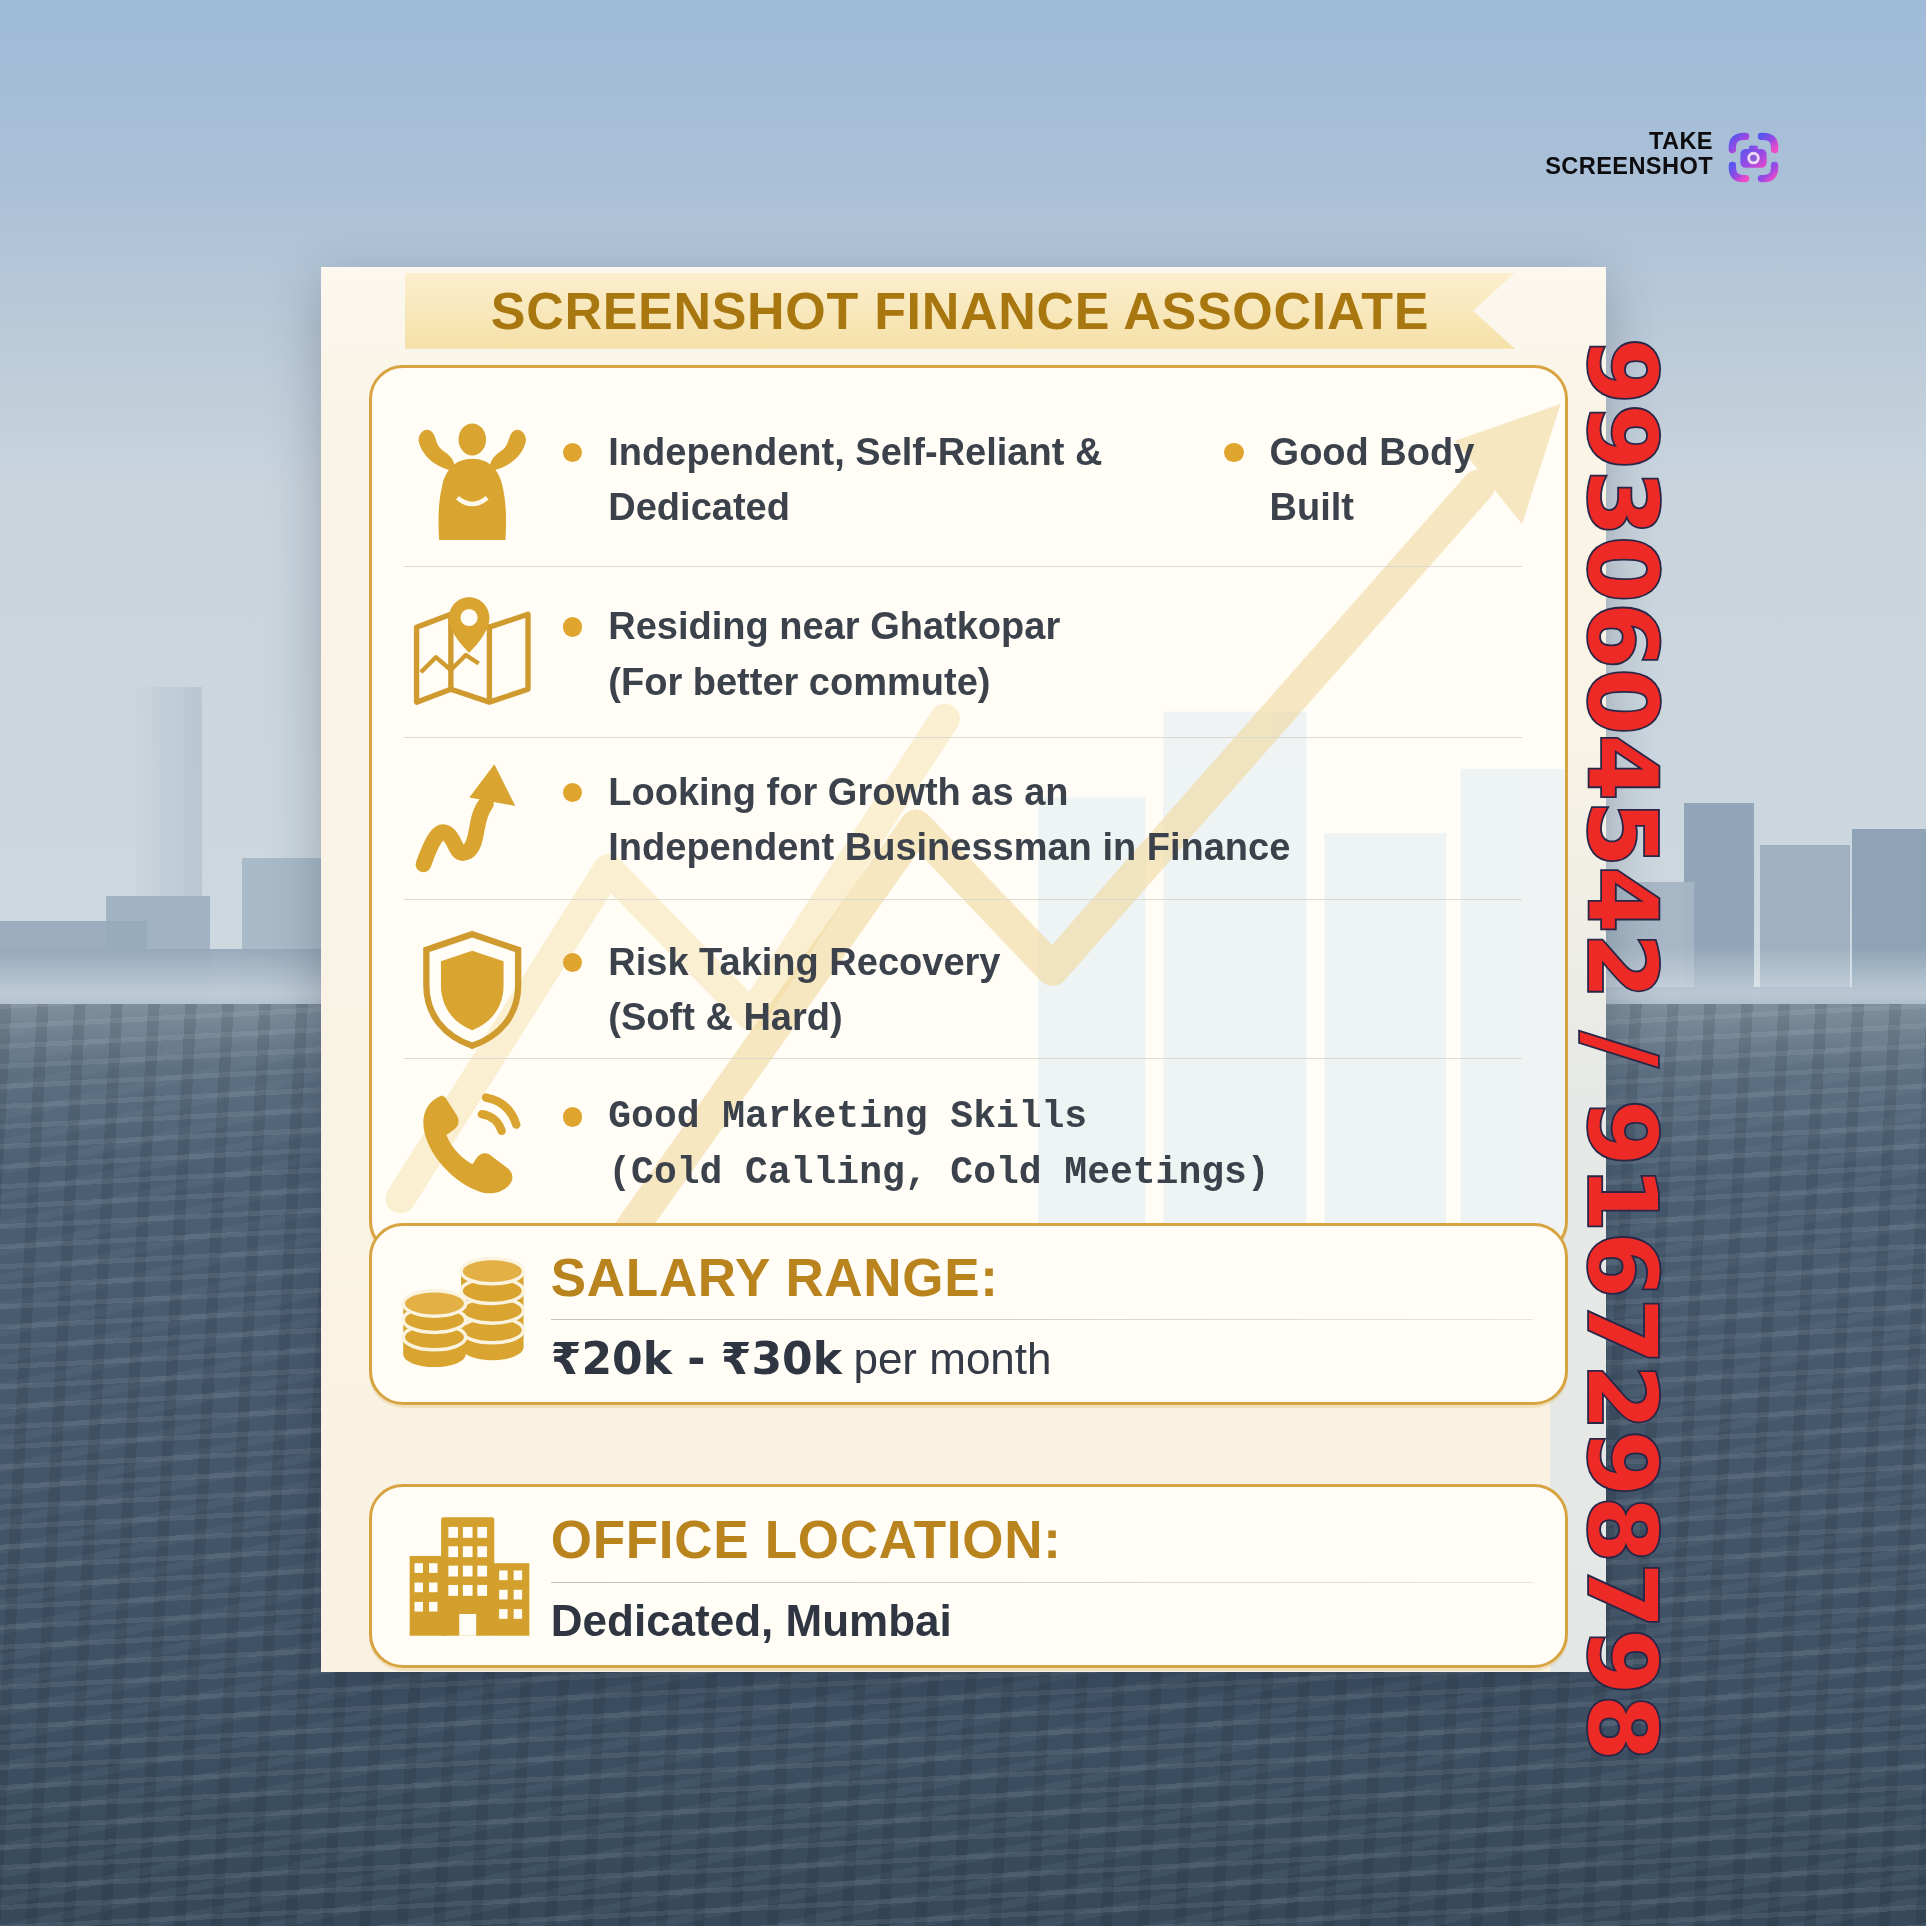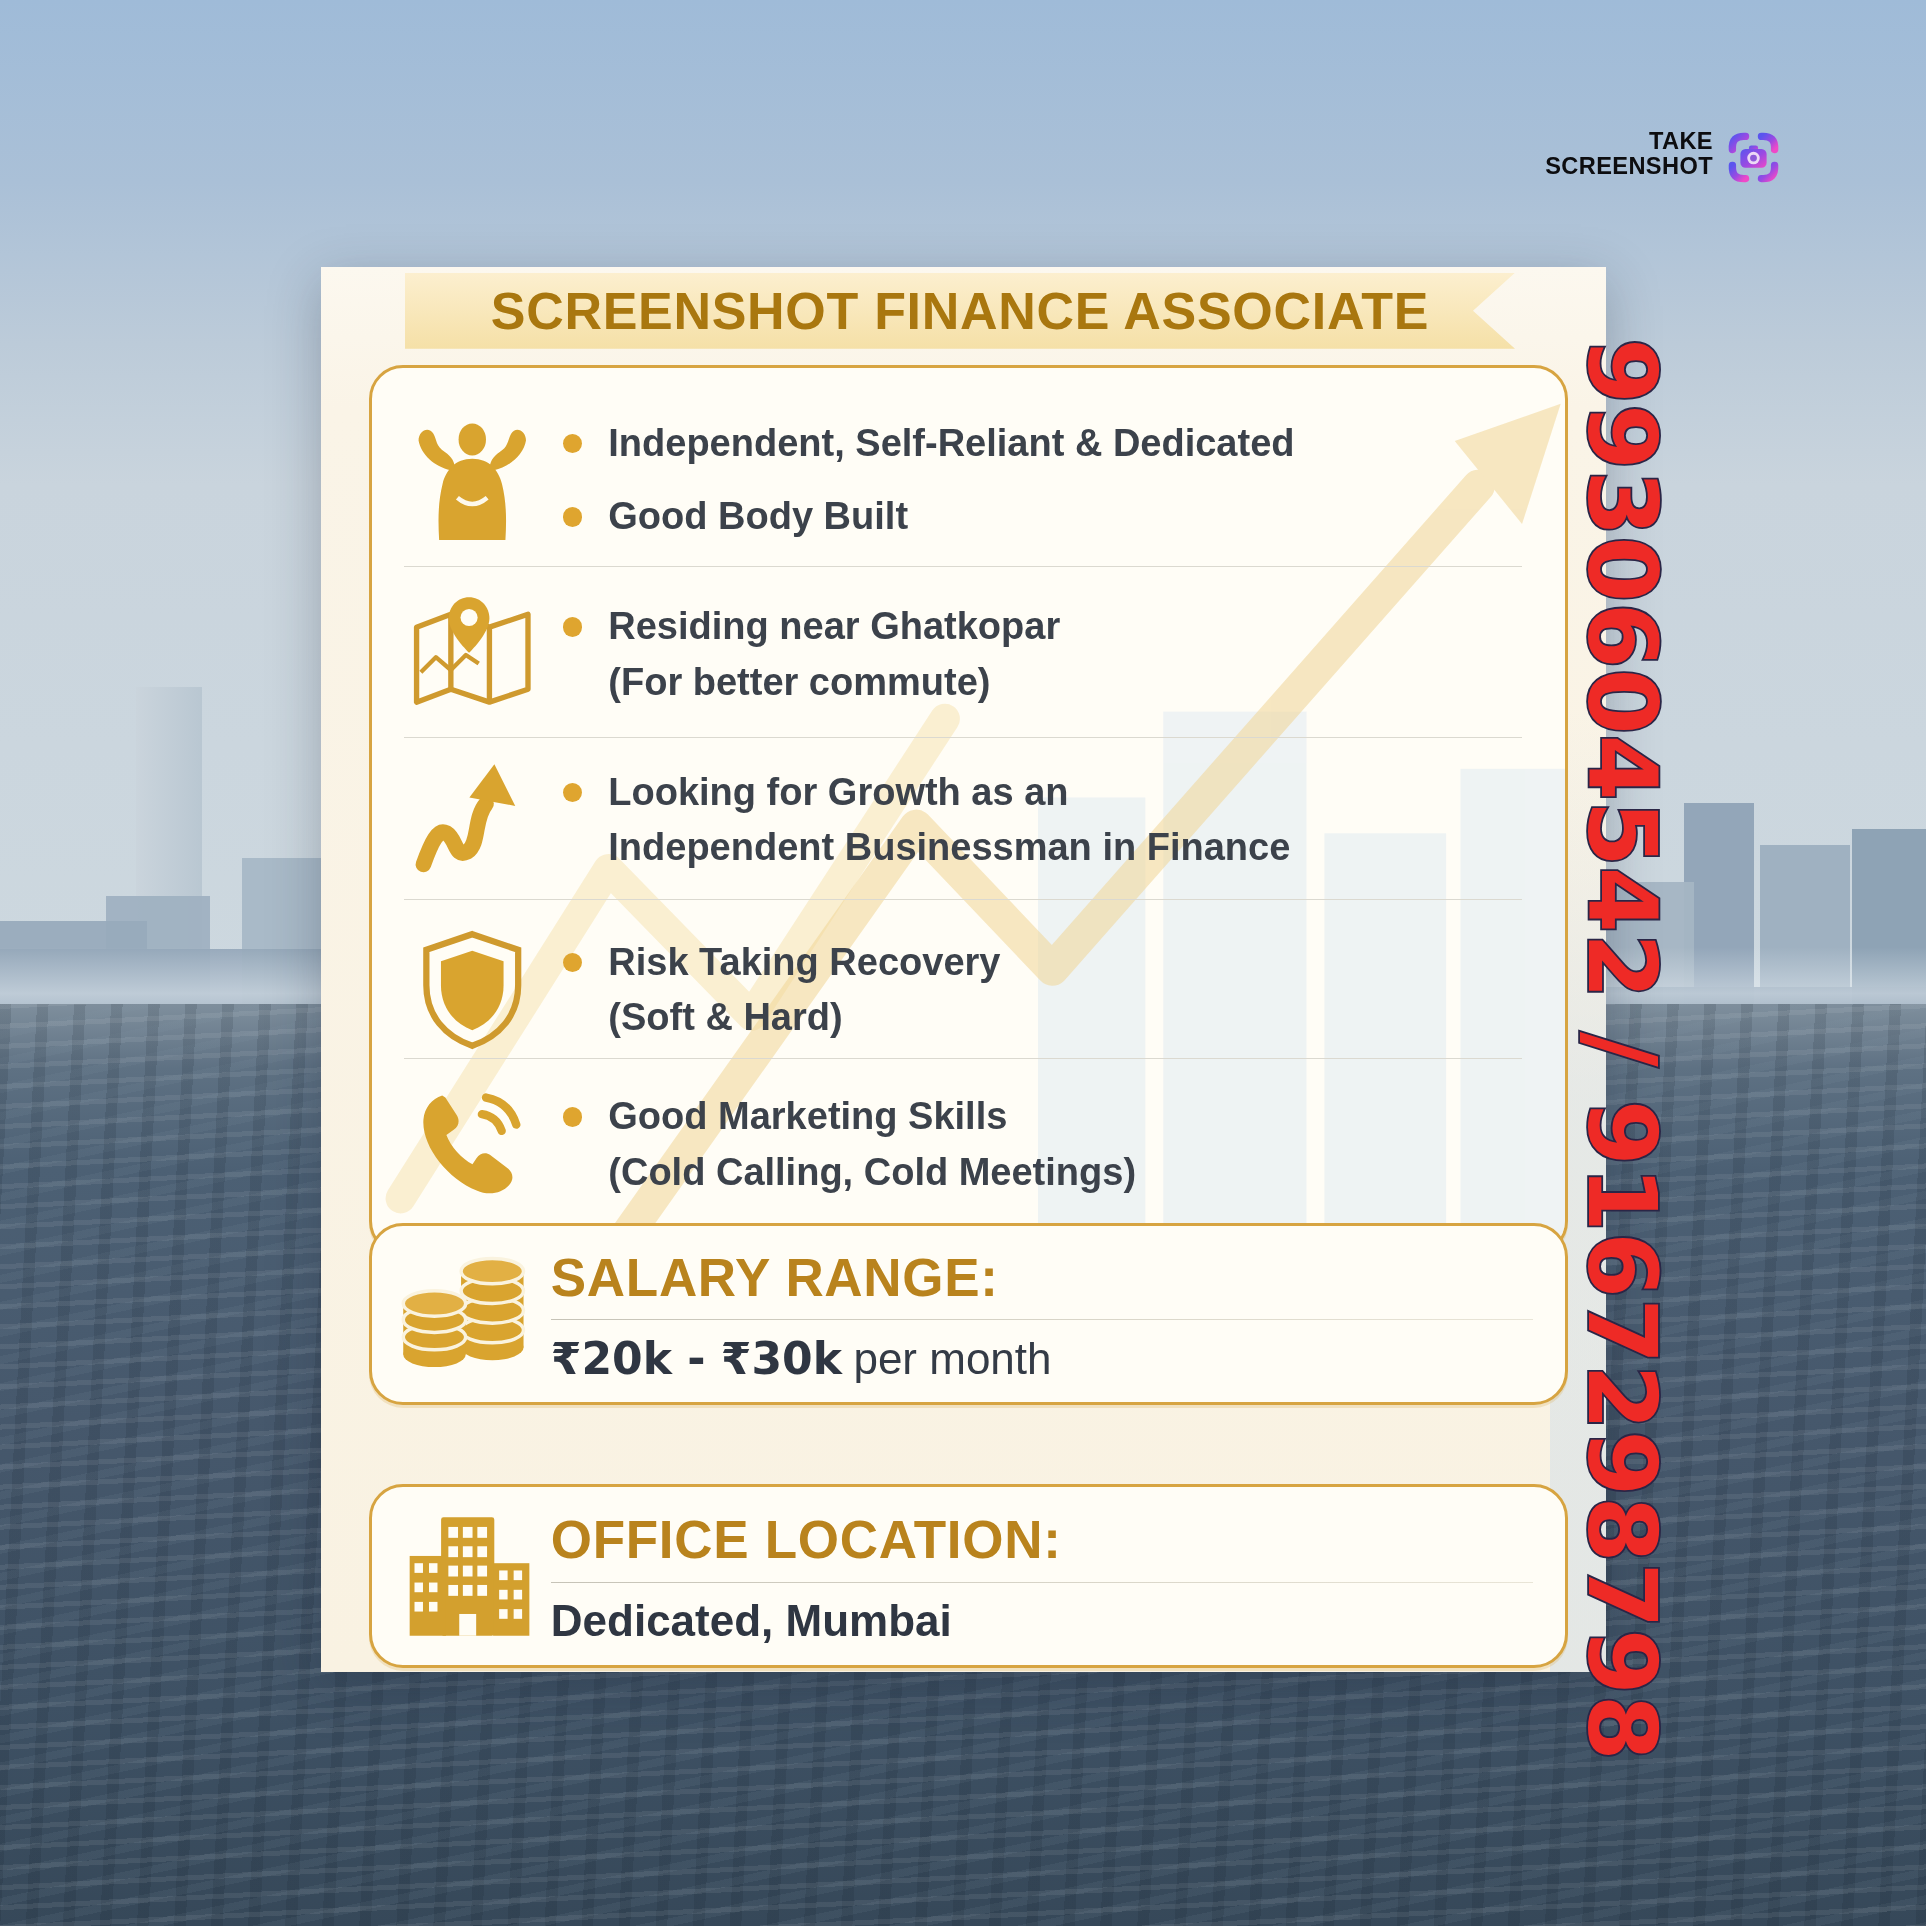--- a/index.html
+++ b/index.html
@@ -34,21 +34,21 @@
     border:3.6px solid var(--accent-gold,#d7a441);border-radius:34px;
     box-shadow:0 2.9px 0 rgba(215,164,65,.22);}
   .main-box{top:98px;height:884px;overflow:hidden;}
   .salary-box{top:956px;height:176px;}
   .office-box{top:1217px;height:178px;}
   .wm-svg{position:absolute;inset:0;width:100%;height:100%;pointer-events:none;}
   .req-divider{position:absolute;left:32px;right:43px;height:1.4px;background:#dbd9d0;}
   .req-row{position:absolute;left:20px;right:43px;display:flex;align-items:center;}
   .req-icon{width:161px;flex:none;display:flex;justify-content:center;align-items:center;}
   .req-icon svg{height:120px;width:auto;}
-  .req-bullets{flex:1;display:flex;flex-direction:column;gap:18.6px;}
+  .req-bullets{flex:1;display:flex;flex-direction:row;gap:18.6px;}
   .bullet{display:flex;align-items:flex-start;}
   .dot{width:19.3px;height:19.3px;border-radius:50%;background:var(--bullet-gold,#dfa52f);margin:18px 26px 0 10px;flex:none;}
   .req-text{font-size:38px;font-weight:bold;color:var(--body-text,#3c424b);line-height:1.45;}
   .info-inner{display:flex;align-items:center;height:100%;padding:0 32px 0 15.8px;position:relative;}
   .info-icon{width:163px;flex:none;display:flex;justify-content:center;}
   .info-icon svg{height:133px;width:auto;}
   .info-content{flex:1;padding-top:2.9px;}
   .info-heading{font-size:53px;font-weight:bold;color:var(--heading-gold,#b9831d);letter-spacing:0.7px;}
   .info-divider{height:1.4px;background:linear-gradient(90deg,#c6c3b7,#e9e5d7);margin:11.5px 0 13px;}
   .info-value{font-size:44px;color:#2f3642;display:flex;align-items:flex-end;}
@@ -173,21 +173,21 @@
     <path d="M52 20 L82 30 V53 C82 74 70 89 52 96 C34 89 22 74 22 53 V30 Z" fill="#d9a42f"></path>
   </svg>
 </div>
           <div class="req-bullets">
             <div class="bullet">
               <span class="dot"></span>
               <div class="req-text">Risk Taking Recovery<br>(Soft &amp; Hard)</div>
             </div>
           </div>
         </div>
-        <div class="req-row" style="top: 714px; height: 125px;">
+        <div class="req-row" style="top: 714px; height: 125px; font-family: Liberation Mono, monospace;">
           <div class="req-icon">
   <svg viewBox="0 0 115 115">
     <path d="M28 10 C18 13 11 22 10 33 C8 58 33 90 61 101 C72 106 85 104 92 96 C97 91 96 84 91 80 L74 67 C70 64 64 65 61 70 L57 76 C47 71 36 59 32 48 L39 43 C44 40 45 34 42 29 L31 12 Z" fill="#d9a42f"></path>
     <path d="M66 28 Q80 30 85 44" stroke="#d9a42f" stroke-width="8" fill="none" stroke-linecap="round"></path>
     <path d="M70 12 Q92 16 99 38" stroke="#d9a42f" stroke-width="8" fill="none" stroke-linecap="round"></path>
   </svg>
 </div>
           <div class="req-bullets">
             <div class="bullet">
               <span class="dot"></span>

